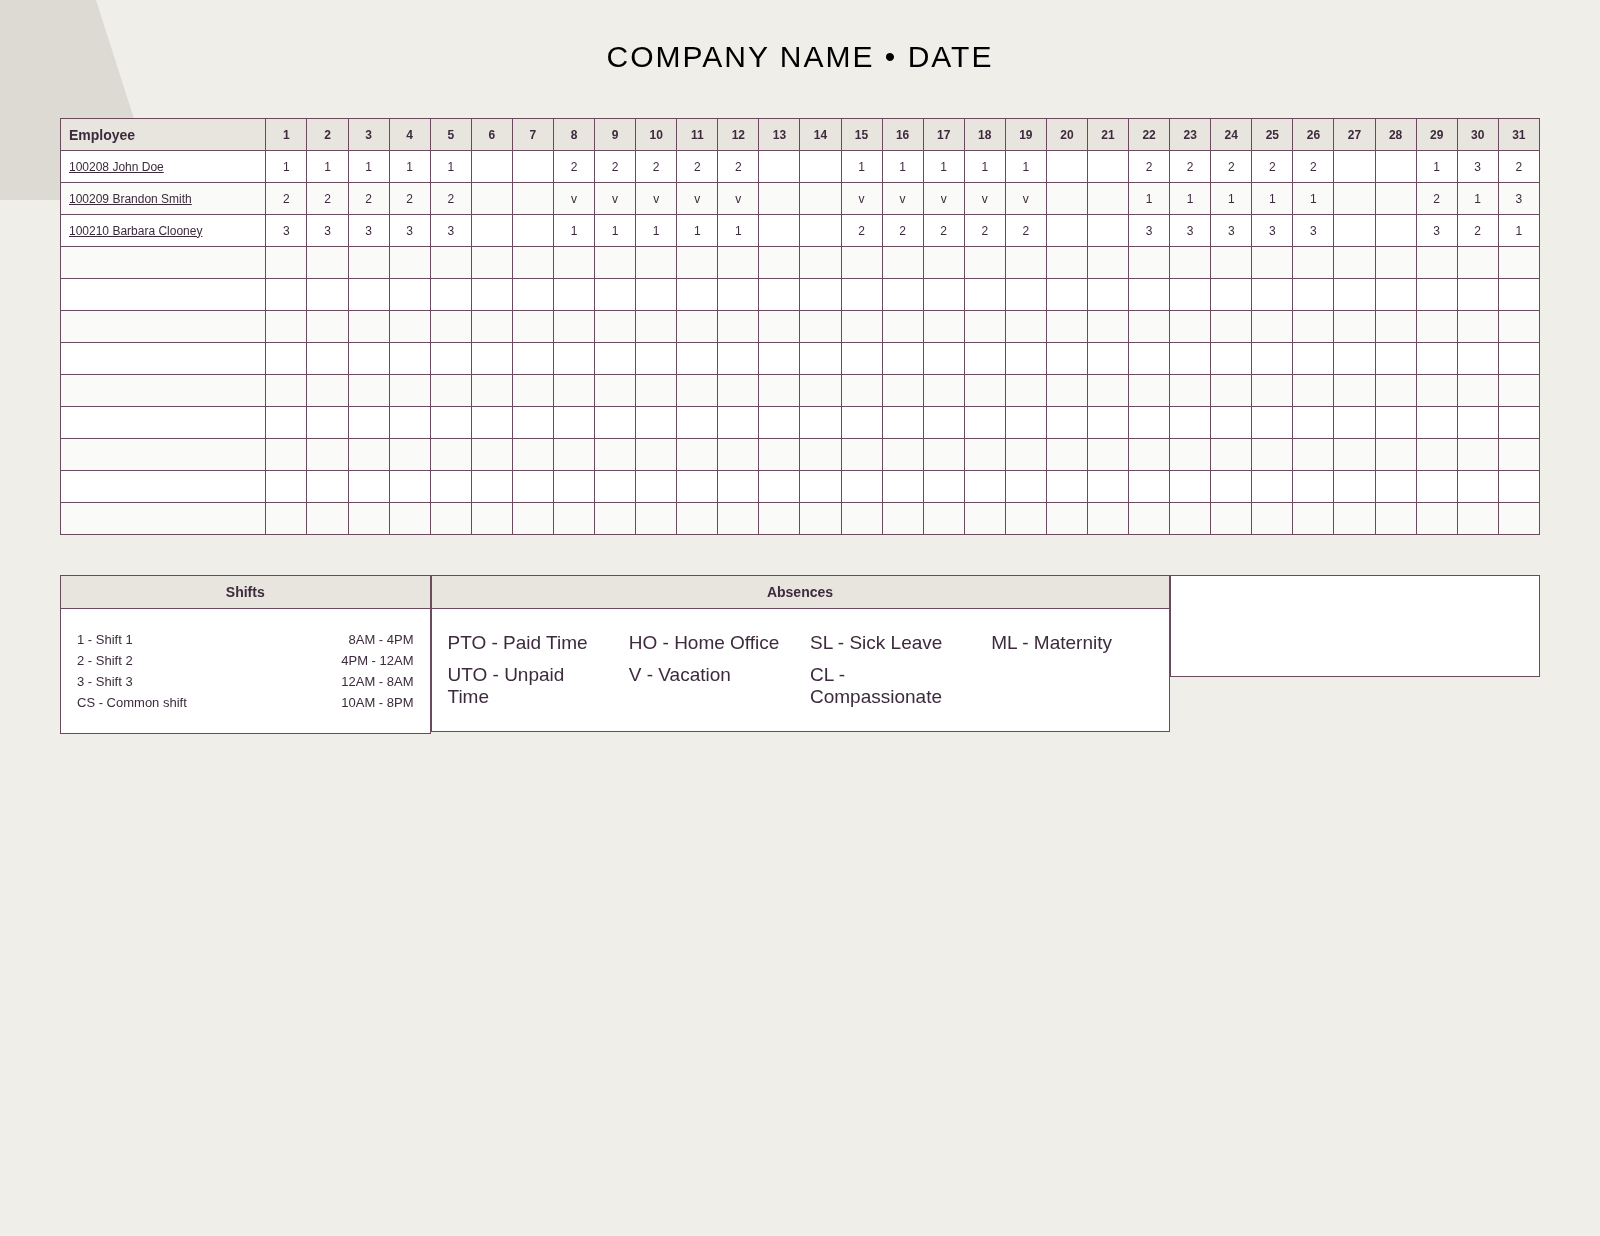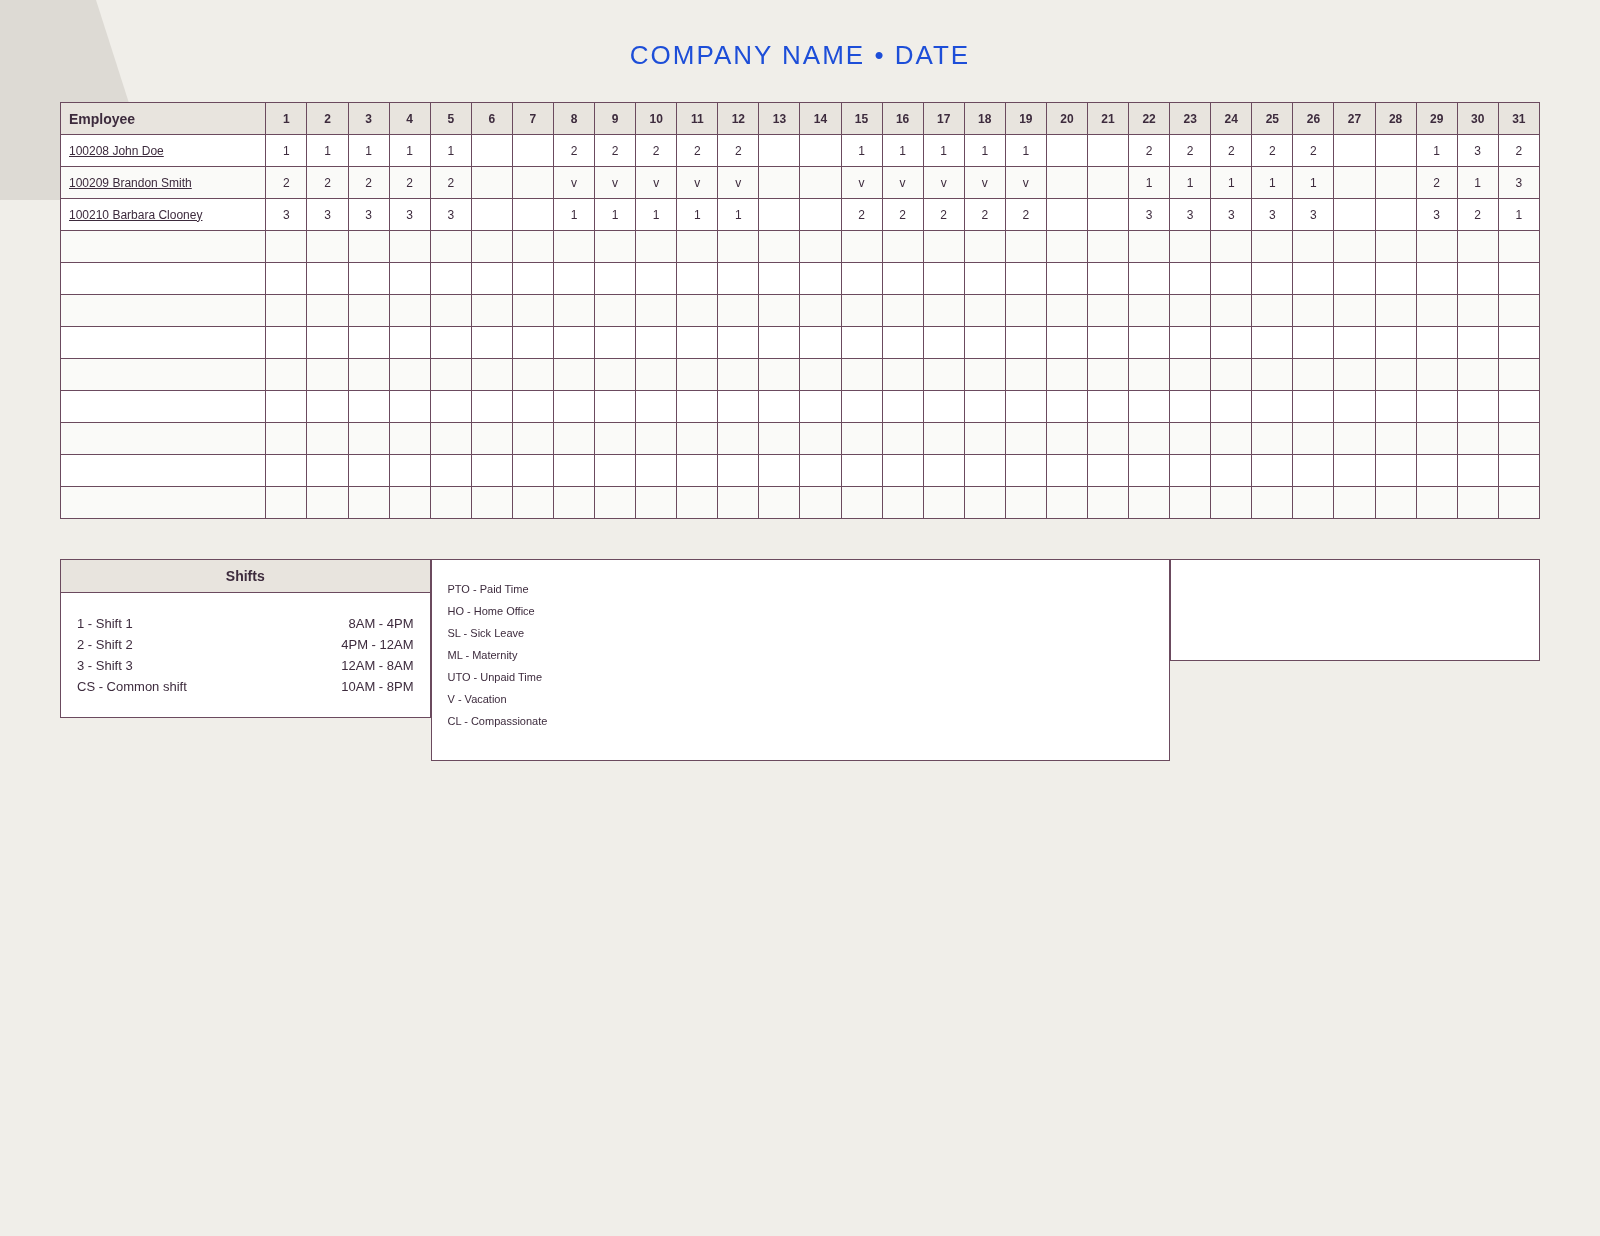--- a/index.html
+++ b/index.html
@@ -34,25 +34,25 @@
     .main-title {
       font-size: 52px;
       font-weight: 700;
       color: #3d2b3d;
       letter-spacing: 4px;
       text-transform: uppercase;
       margin-bottom: 8px;
       margin-top: 20px;
     }
     .subtitle {
-      font-size: 26px;
+      font-size: 30px;
       font-weight: 500;
-      color: #1d4ed8;
+      color: #000000;
       letter-spacing: 2px;
-      margin-bottom: 31px;
+      margin-bottom: 44px;
     }
     .schedule-table-wrapper {
       width: 100%;
       margin-bottom: 40px;
     }
     .schedule-table {
       width: 100%;
       border-collapse: collapse;
       border: 1.5px solid #6b4a5e;
     }
@@ -120,23 +120,23 @@
     }
     .shifts-row {
       display: flex;
       justify-content: space-between;
       font-size: 13px;
       color: #3d2b3d;
       padding: 3px 0;
     }
     .absences-grid {
       display: grid;
-      grid-template-columns: 1fr;
+      grid-template-columns: 1fr 1fr 1fr 1fr;
       gap: 4px 20px;
-      font-size: 11px;
+      font-size: 19px;
       color: #3d2b3d;
     }
     .absences-item {
       padding: 3px 0;
     }
     .special-notes-content {
       min-height: 100px;
       background: #fff;
     }
   </style>
@@ -618,20 +618,21 @@
             <span>12AM - 8AM</span>
           </div>
           <div class="shifts-row">
             <span>CS - Common shift</span>
             <span>10AM - 8PM</span>
           </div>
         </div>
     </div>
 
     <div class="bottom-box" style="flex:2;">
+      <div class="bottom-box-title">Absences</div>
       <div class="bottom-box-content">
         <div class="absences-grid" id="absences-grid">
             <div class="absences-item">PTO - Paid Time</div>
             <div class="absences-item">HO - Home Office</div>
             <div class="absences-item">SL - Sick Leave</div>
             <div class="absences-item">ML - Maternity</div>
             <div class="absences-item">UTO - Unpaid Time</div>
             <div class="absences-item">V - Vacation</div>
             <div class="absences-item">CL - Compassionate</div>
             <div class="absences-item"></div>

